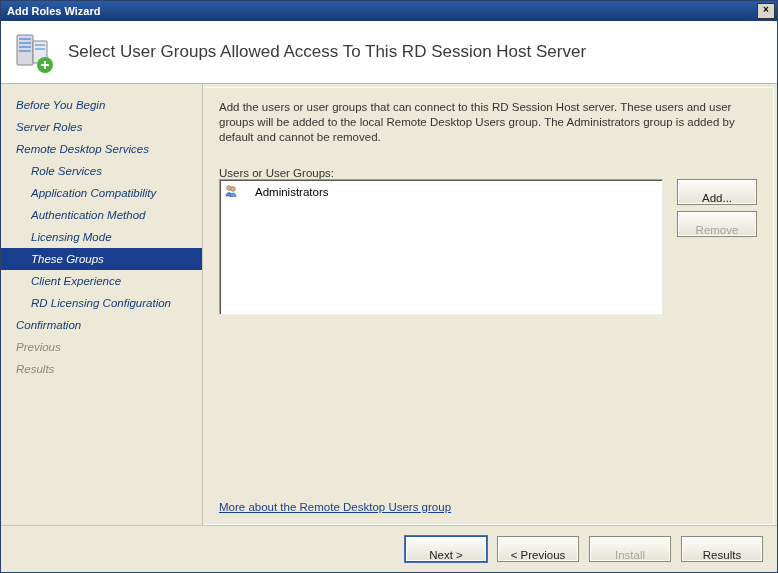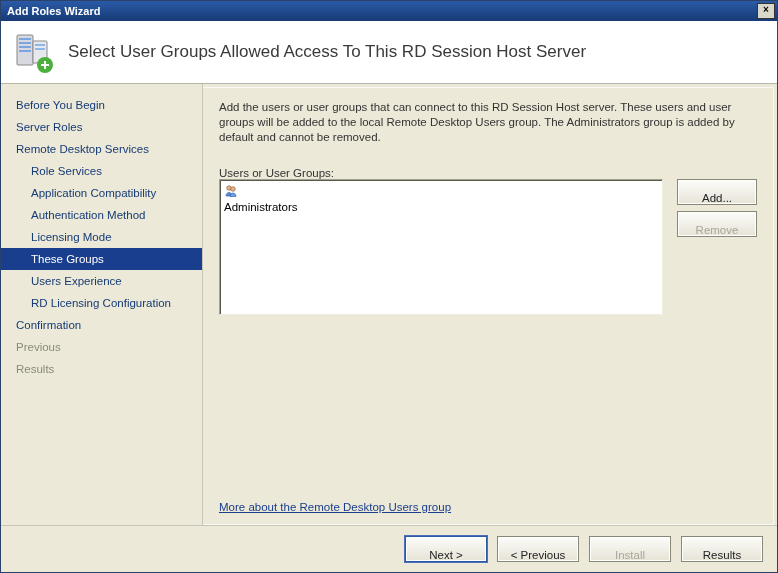--- a/index.html
+++ b/index.html
@@ -67,20 +67,21 @@
   .body {
     flex: 1;
     display: flex;
     overflow: hidden;
   }
   .sidebar {
     width: 201px;
     background: #ece9d8;
     border-right: 1px solid #c7c5b7;
     padding: 10px 0 10px 0;
+    font-style: italic;
   }
   .nav-item {
     padding: 4px 0 4px 15px;
     color: #163b75;
     cursor: default;
     font-size: 11.5px;
     line-height: 14px;
   }
   .nav-item.sub {
     padding-left: 30px;
@@ -123,25 +124,24 @@
     border-top: 1px solid #a2a18d;
     border-left: 1px solid #a2a18d;
     border-right: 1px solid #efeee4;
     border-bottom: 1px solid #efeee4;
     padding: 3px 4px;
     box-shadow: inset 1px 1px 0 #5a594d;
     overflow: auto;
   }
   .list-item {
     display: flex;
-    align-items: flex-start;
-    gap: 3px;
+    align-items: flex-end;
+    gap: 17px;
     font-size: 11.5px;
     padding: 1px 0;
-    flex-direction: column;
   }
   .list-item-icon {
     width: 14px;
     height: 14px;
     flex-shrink: 0;
   }
   .side-buttons {
     width: 80px;
     display: flex;
     flex-direction: column;
@@ -221,21 +221,21 @@
   <div class="body">
     <div class="sidebar" id="nav-list">
         <div class="nav-item">Before You Begin</div>
         <div class="nav-item">Server Roles</div>
         <div class="nav-item">Remote Desktop Services</div>
         <div class="nav-item sub">Role Services</div>
         <div class="nav-item sub">Application Compatibility</div>
         <div class="nav-item sub">Authentication Method</div>
         <div class="nav-item sub">Licensing Mode</div>
         <div class="nav-item sub selected">These Groups</div>
-        <div class="nav-item sub">Users Experience</div>
+        <div class="nav-item sub">Client Experience</div>
         <div class="nav-item sub">RD Licensing Configuration</div>
         <div class="nav-item">Confirmation</div>
         <div class="nav-item disabled">Previous</div>
         <div class="nav-item disabled">Results</div>
       </div>
 
     <div class="content">
       <div class="desc">Add the users or user groups that can connect to this RD Session Host server. These users and user groups will be added to the local Remote Desktop Users group. The Administrators group is added by default and cannot be removed.</div>
 
       <div class="groups-label">Users or User Groups:</div>

